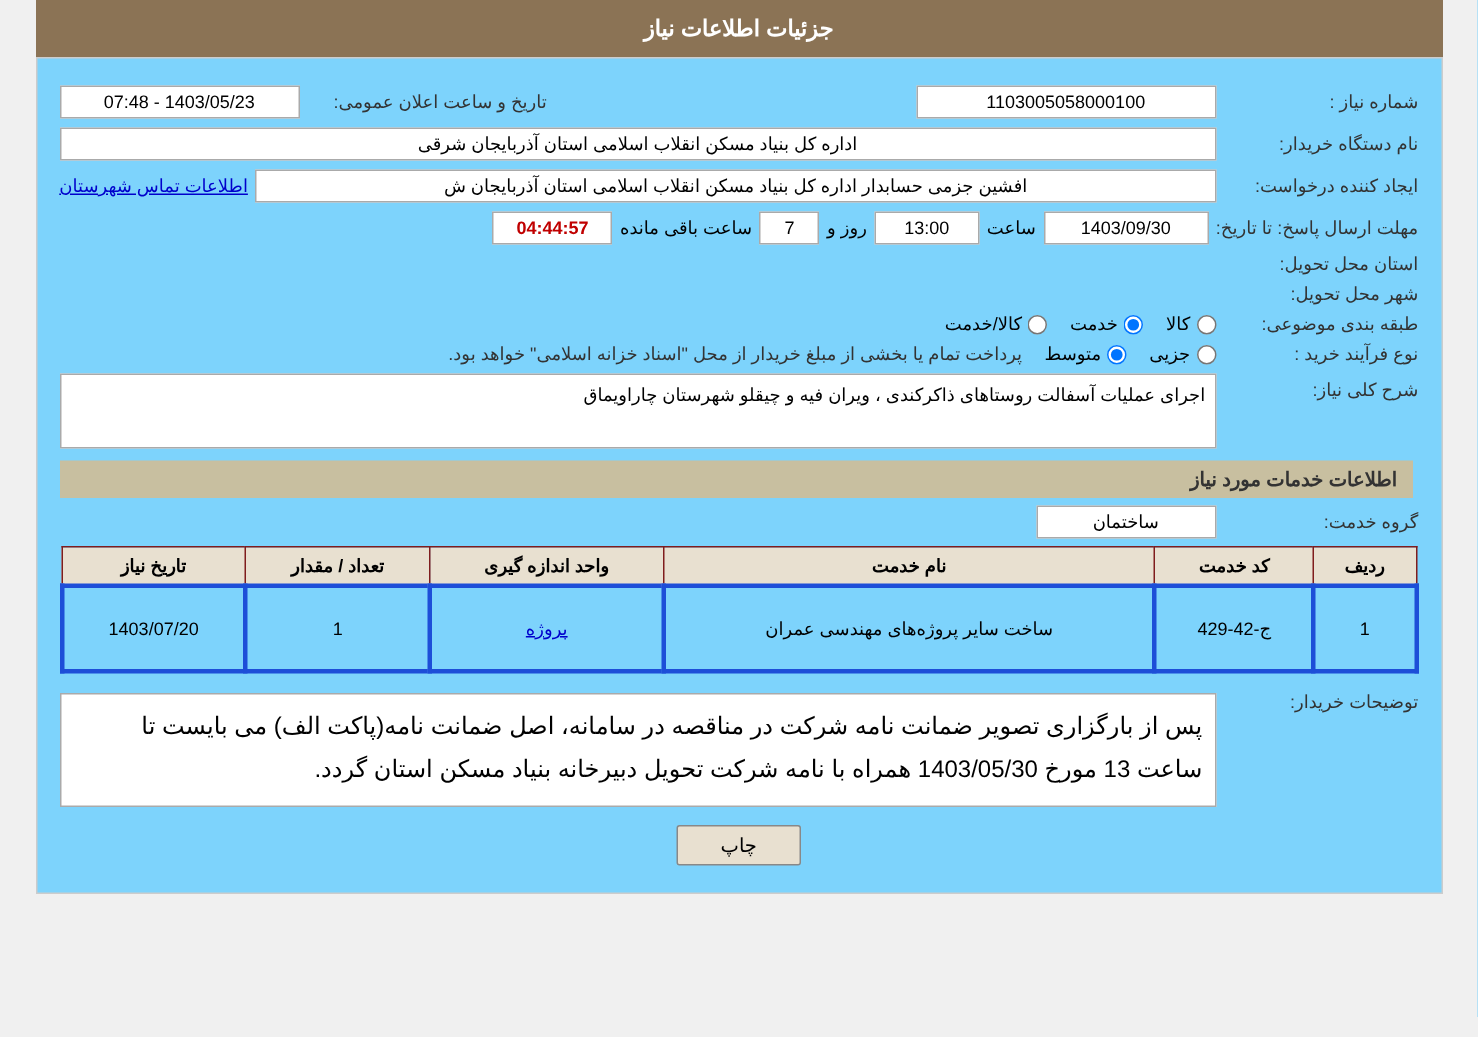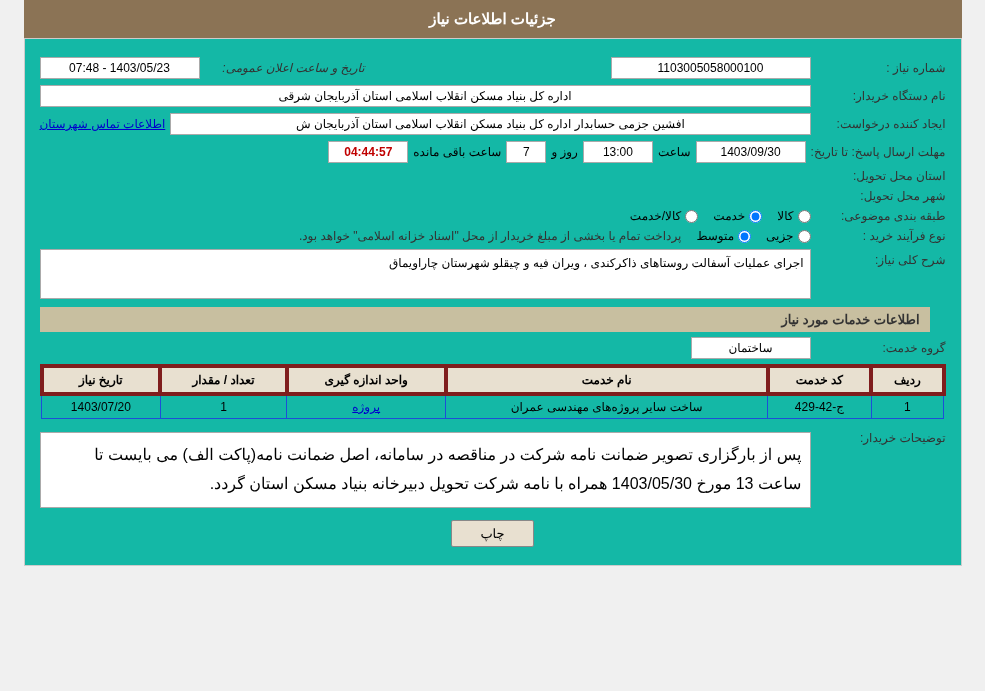--- a/index.html
+++ b/index.html
@@ -5,21 +5,21 @@
     * { box-sizing: border-box; margin: 0; padding: 0; }
     body {
       font-family: Tahoma, Arial, sans-serif;
       font-size: 13px;
       background: #f0f0f0;
       direction: rtl;
     }
     .container {
       width: 938px;
       margin: 0 auto;
-      background: #14b8a6;
+      background: #7dd3fc;
     }
     .header {
       background: #8B7355;
       color: #fff;
       text-align: center;
       padding: 10px 0;
       font-size: 15px;
       font-weight: bold;
     }
     .content {
@@ -54,21 +54,21 @@
       text-decoration: underline;
       cursor: pointer;
       font-size: 12px;
     }
     .section-title {
       background: #c8bfa0;
       color: #333;
       padding: 5px 10px;
       font-weight: bold;
       font-size: 13px;
-      margin: 8px 16px 5px 0;
+      margin: 8px 4px 5px 0;
     }
     .radios-row {
       display: flex;
       align-items: center;
       gap: 15px;
     }
     .radio-item {
       display: flex;
       align-items: flex-end;
       gap: 4px;
@@ -98,28 +98,28 @@
       font-size: 12px;
       direction: rtl;
     }
     table {
       width: 100%;
       border-collapse: collapse;
       margin-top: 5px;
     }
     th {
       background: #e8e0d0;
-      border: 4px solid #7f1d1d;
+      border: 1px solid #7f1d1d;
       padding: 5px 8px;
       font-size: 12px;
       text-align: center;
     }
     td {
-      border: 1px solid #1d4ed8;
-      padding: 4px 8px;
+      border: 3px solid #1d4ed8;
+      padding: 20px 8px;
       font-size: 12px;
       text-align: center;
     }
     .tawzihat-box {
       border: 1px solid #aaa;
       background: #fff;
       padding: 8px;
       min-height: 70px;
       text-align: right;
       font-size: 16px;
@@ -159,21 +159,21 @@
   <div class="header">
     <span>جزئیات اطلاعات نیاز</span>
   </div>
 
   <div class="content relative-wrap">
 
     <div class="row" style="margin-top:8px;">
       <span class="label">شماره نیاز :</span>
       <div class="value-box" style="min-width:200px;">1103005058000100</div>
       <div style="flex:1;"></div>
-      <span class="label" style="min-width:160px; text-align:right;font-style:italic;">تاریخ و ساعت اعلان عمومی:</span>
+      <span class="label" style="min-width:160px; text-align:right;">تاریخ و ساعت اعلان عمومی:</span>
       <div class="value-box" style="min-width:160px;">1403/05/23 - 07:48</div>
     </div>
 
     <div class="row">
       <span class="label">نام دستگاه خریدار:</span>
       <div class="value-box wide">اداره کل بنیاد مسکن انقلاب اسلامی استان آذربایجان شرقی</div>
     </div>
 
     <div class="row">
       <span class="label">ایجاد کننده درخواست:</span>

